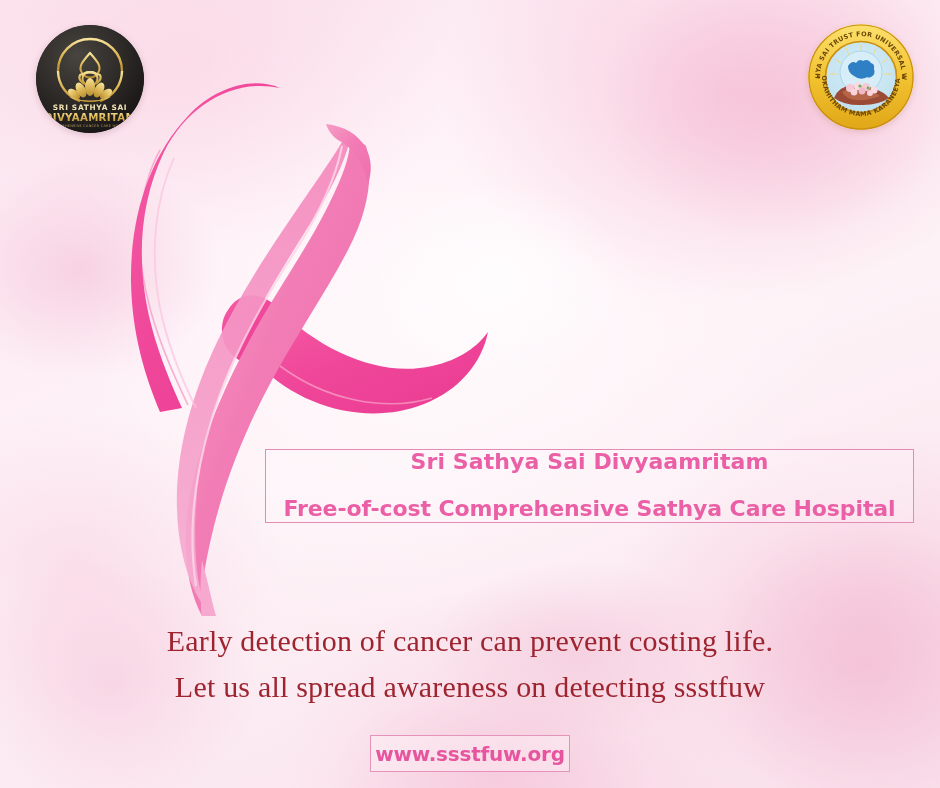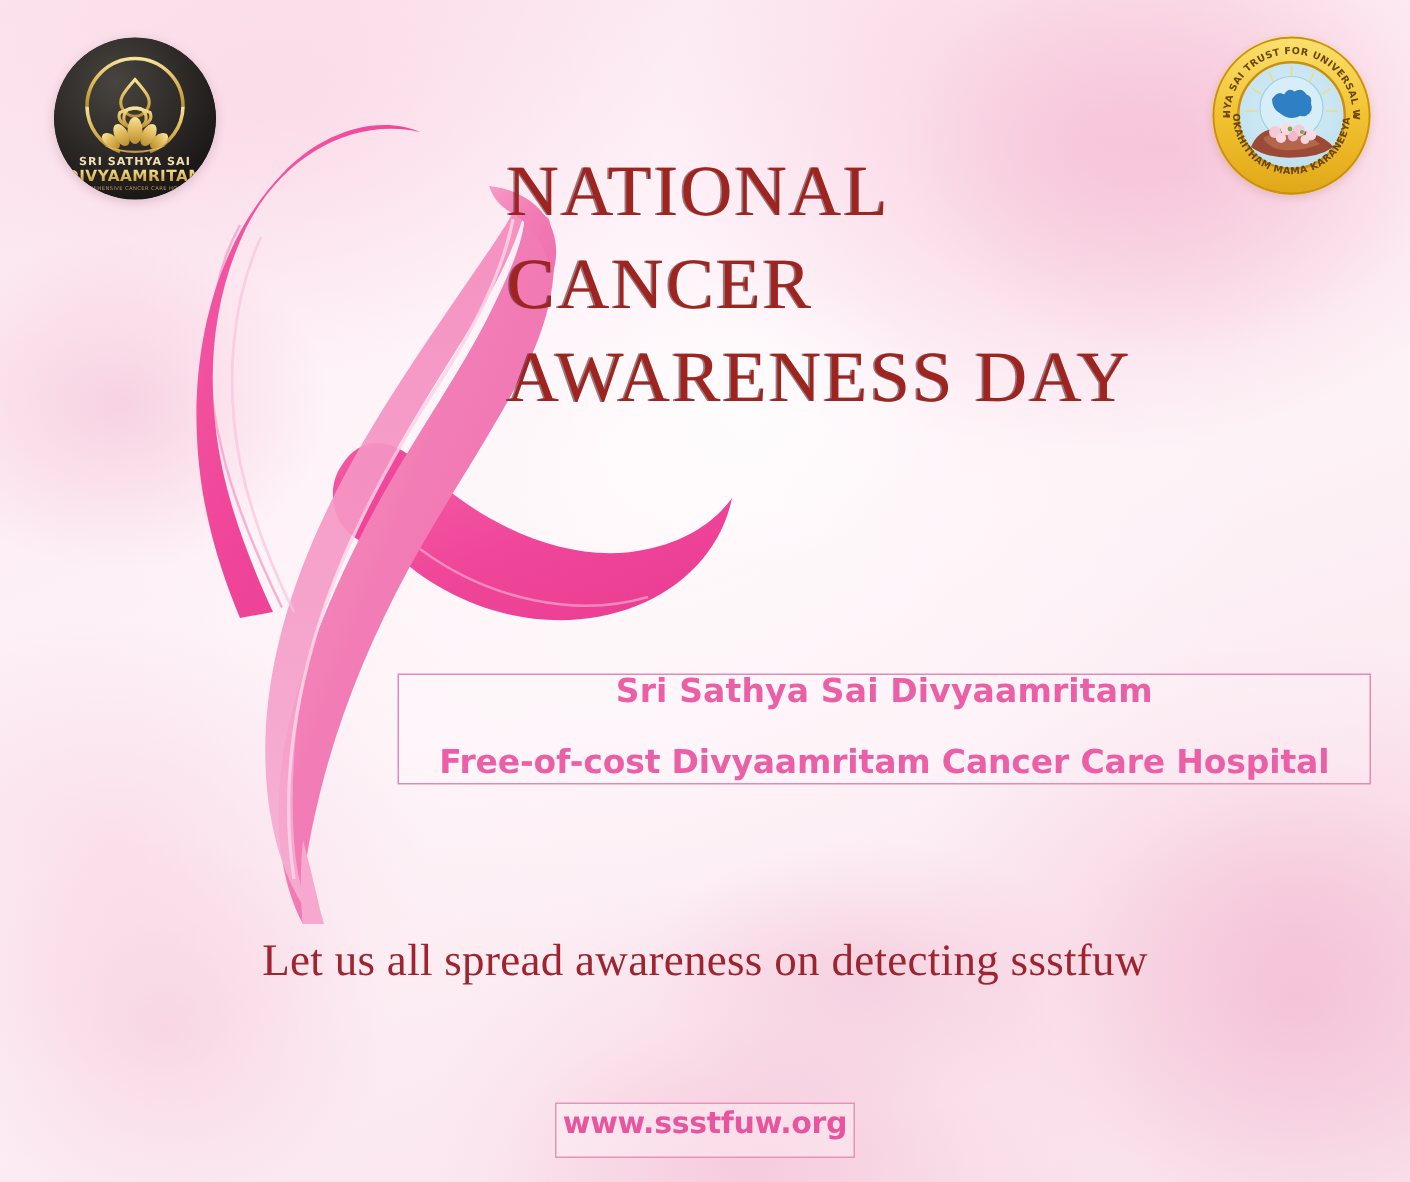--- a/index.html
+++ b/index.html
@@ -123,20 +123,21 @@
 
   
   #website-box {
     position: absolute;
     left: 370px; top: 735px;
     width: 200px; height: 37px;
     box-sizing: border-box;
     border: 1.5px solid #e693ba;
     background: rgba(255,252,253,0.35);
     display: flex;
+    align-items: center;
     justify-content: center;
   }
   #website-text {
     font-family: "DejaVu Sans", "Liberation Sans", sans-serif;
     font-weight: bold;
     font-size: 20px;
     color: #e8559f;
     letter-spacing: -0.2px;
     white-space: nowrap;
   }
@@ -342,32 +343,28 @@
                C202,76 198,70 196,64 Z" fill="url(#lightPink)"></path>
 
       <path d="M212,86 C206,118 190,152 166,190 C132,242 100,300 82,358 C64,416 58,474 66,526" fill="none" stroke="#fdd3e6" stroke-width="2.2" opacity="0.85"></path>
       <path d="M44,98 C24,142 20,196 30,248 C38,286 52,320 66,348" fill="none" stroke="#fbc2dd" stroke-width="1.8" opacity="0.7"></path>
       <path d="M150,306 C196,340 254,352 302,338" fill="none" stroke="#fbc2dd" stroke-width="1.6" opacity="0.55"></path>
 
       <path d="M72,556 C70,540 70,520 72,500 C78,522 82,542 86,556 Z" fill="#f6a8cf"></path>
     </svg>
   </div>
 
-  <div id="title-block">
-    <div class="title-line">NATIONAL</div>
-    <div class="title-line">CANCER</div>
-    <div class="title-line">AWARENESS DAY</div>
-  </div>
 
   <div id="hospital-box">
     <div class="hosp-line" id="hosp-line-1">Sri Sathya Sai Divyaamritam</div>
-    <div class="hosp-line" id="hosp-line-2">Free-of-cost Divyaamritam Cancer Care Hospital</div>
+    <div class="hosp-line" id="hosp-line-2">Free-of-cost Comprehensive Sathya Care Hospital</div>
   </div>
 
   <div id="tagline">
+    <div class="tag-line">Early detection of cancer can prevent costing life.</div>
     <div class="tag-line">Let us all spread awareness on detecting ssstfuw</div>
   </div>
 
   <div id="website-box">
     <span id="website-text">www.ssstfuw.org</span>
   </div>
 
 </div>
 
 </body></html>

